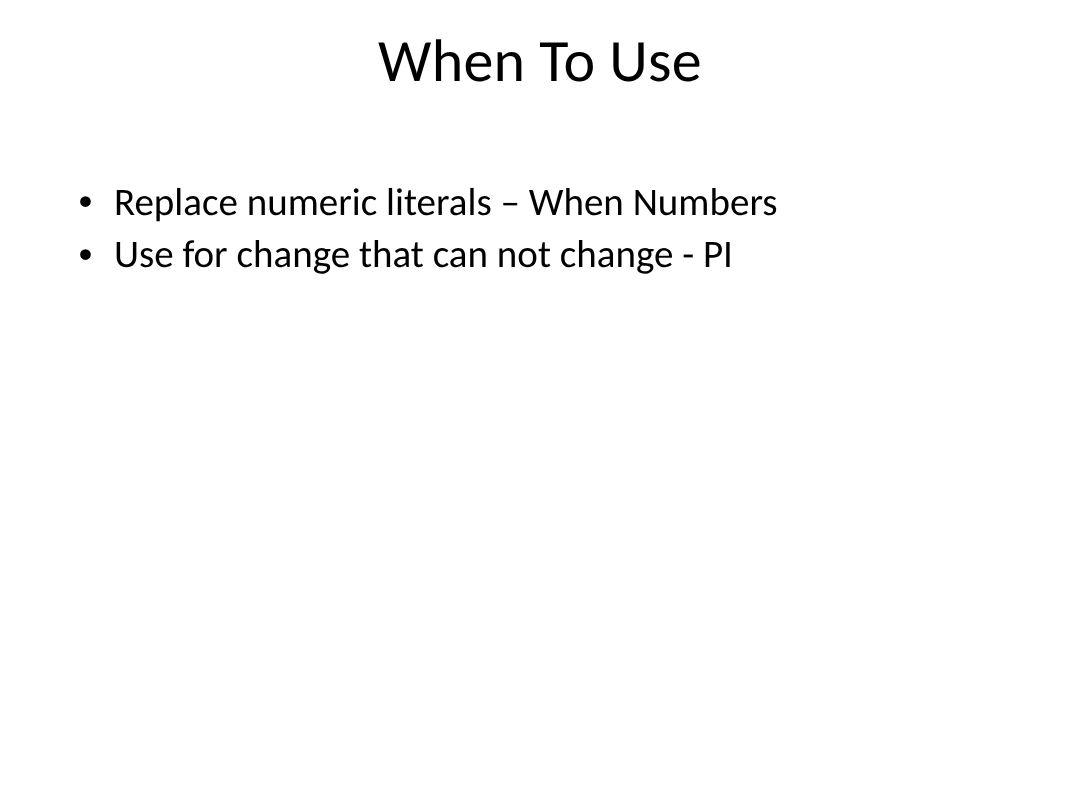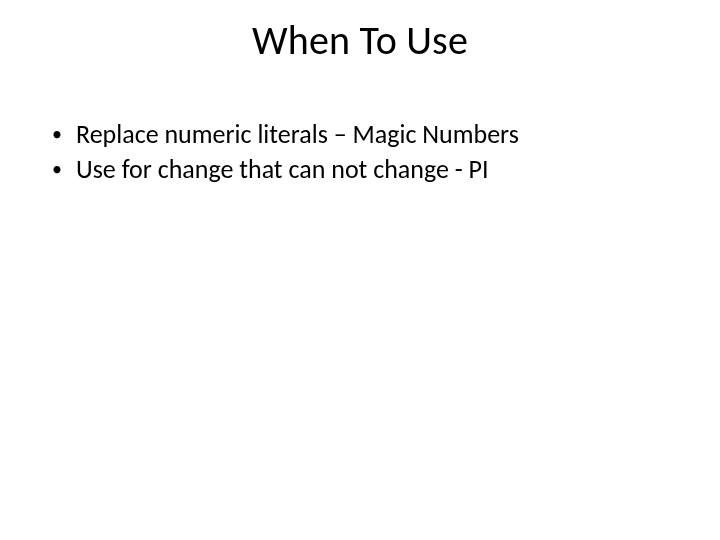--- a/index.html
+++ b/index.html
@@ -48,20 +48,20 @@
   }
 </style>
 </head>
 <body>
 
 <div class="slide">
   <div class="title">When To Use</div>
   <div class="body">
     <div class="bullet">
       <span class="dot">•</span>
-      <span>Replace numeric literals – Magic Numbers</span>
+      <span>Replace numeric literals – When Numbers</span>
     </div>
     <div class="bullet">
       <span class="dot">•</span>
       <span>Use for change that can not change - PI</span>
     </div>
   </div>
 </div>
 
 </body></html>

